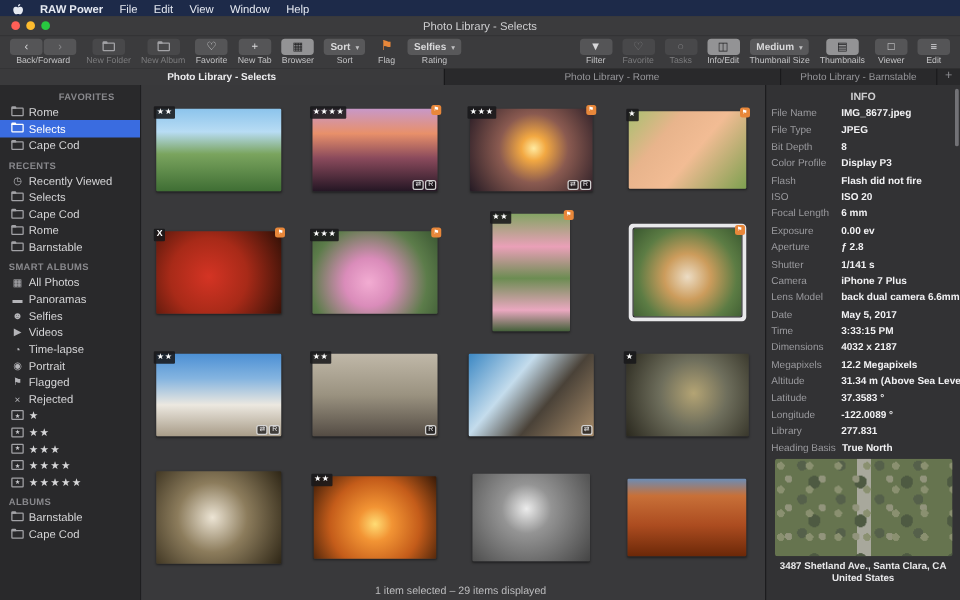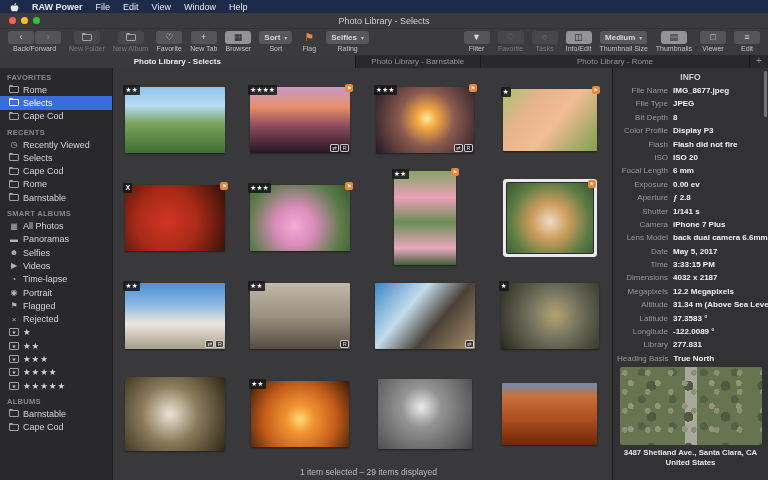--- a/index.html
+++ b/index.html
@@ -56,21 +56,21 @@
   #add-tab { width:18px; height:13px; line-height:12px; text-align:center; color:#909094;
     font-size:10px; background:#29292b; }
 
   
   #content { position:absolute; top:68px; left:0; right:0; bottom:0; display:flex; }
 
   
   #sidebar { width:113px; background:#29292b; padding-top:3px; overflow:hidden; border-right:1px solid #1e1e20; }
   .sb-header { font-size:7.5px; font-weight:bold; letter-spacing:.3px; color:#88888c;
     padding-left:7px; height:11px; line-height:11px; margin-top:4px; }
-  .sb-header:first-child { margin-top:1px; }
+  .sb-header:first-child { margin-top:1px;margin-left:40px; }
   .sb-item { height:13.3px; display:flex; align-items:center; gap:4px; padding-left:9px;
     font-size:9px; color:#d6d6d8; white-space:nowrap; }
   .sb-item.selected { background:#3a6ce0; color:#ffffff; }
   .sb-item .icon { flex:0 0 auto; }
   .i-folder { width:10px; height:7px; border:1px solid #a2a2a6; border-radius:1px; position:relative; display:inline-block; }
   .i-folder::before { content:""; position:absolute; top:-2px; left:-1px; width:4px; height:2px;
     background:#a2a2a6; border-radius:1px 1px 0 0; }
   .sb-item.selected .i-folder { border-color:#fff; }
   .sb-item.selected .i-folder::before { background:#fff; }
   .sb-item .i-glyph { font-size:8px; color:#b4b4b8; width:10px; text-align:center; }
@@ -95,21 +95,21 @@
     border-radius:2px; color:#f0f0f2; font-size:5.5px; line-height:6px; text-align:center; padding:0 1px;
     display:flex; align-items:center; justify-content:center; }
   #statusbar { position:absolute; left:12px; right:0; bottom:0; height:14px; line-height:13px;
     text-align:center; font-size:8.5px; color:#bcbcbe; }
 
   
   #infopanel { width:156px; background:#323234; border-left:1px solid #1c1c1e; position:relative;
     padding:4px 4px 0 4px; overflow:hidden; }
   #info-title { text-align:center; font-size:8.5px; font-weight:bold; color:#cfcfd1; margin-bottom:4px; }
   .irow { display:flex; align-items:baseline; margin-bottom:4.4px; }
-  .ilabel { flex:0 0 56px; text-align:right; font-size:8px; color:#9a9a9e; padding-right:5px; white-space:nowrap; }
+  .ilabel { flex:0 0 56px; font-size:8px; color:#9a9a9e; padding-right:5px; white-space:nowrap; }
   .ivalue { font-size:8px; font-weight:bold; color:#f2f2f4; white-space:nowrap; }
   #map { width:142px; height:78px; margin:3px auto 3px auto; border-radius:2px;
     background-color:#66744f;
     background-image:
       radial-gradient(circle at 20% 30%, #8a9070 0 3px, transparent 3px),
       radial-gradient(circle at 70% 20%, #55604a 0 4px, transparent 4px),
       radial-gradient(circle at 40% 70%, #92947c 0 3px, transparent 3px),
       radial-gradient(circle at 85% 60%, #4e5a42 0 5px, transparent 5px),
       linear-gradient(90deg, transparent 46%, #a8a89c 46% 54%, transparent 54%);
     background-size:23px 19px, 31px 27px, 27px 23px, 37px 31px, 100% 100%; }
@@ -291,22 +291,22 @@
             </div>
           </div>
           <div class="tlabel">Edit</div>
         </div>
       </div>
   </div>
 
   <div id="tabbar">
     <span id="tabs" style="display:flex;flex:1;">
         <div class="tab active" style="flex: 356 0 0px;">Photo Library - Selects</div>
+        <div class="tab" style="flex: 269 0 0px;">Photo Library - Rome</div>
         <div class="tab" style="flex: 125 0 0px;">Photo Library - Barnstable</div>
-        <div class="tab" style="flex: 269 0 0px;">Photo Library - Rome</div>
       </span>
     <div id="add-tab">+</div>
   </div>
 
   <div id="content">
     <div id="sidebar">
         <div class="sb-header">FAVORITES</div>
         <div class="sb-item">
           <span class="icon i-folder"></span>
           <span>Rome</span>

